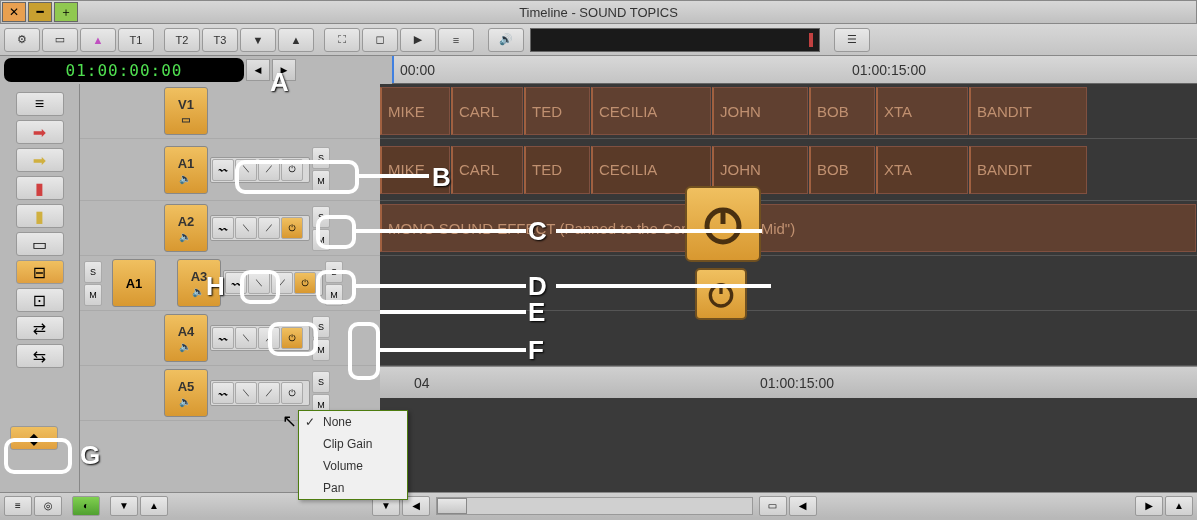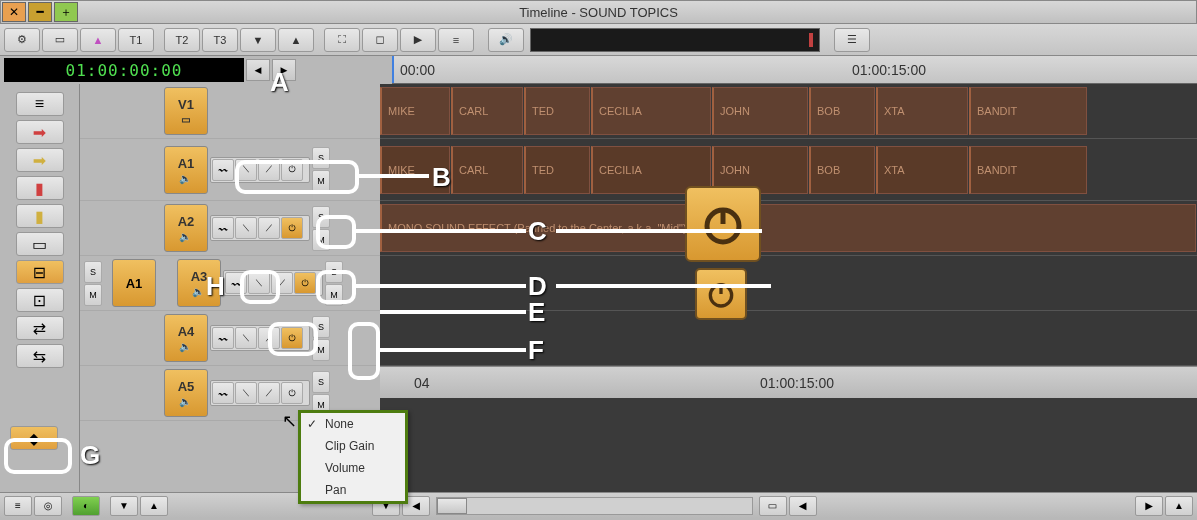--- a/index.html
+++ b/index.html
@@ -12,21 +12,21 @@
   .tb-min { background: #c8a030; }
   .tb-add { background: #90c850; }
   .title-text { position: absolute; left: 50%; transform: translateX(-50%); font-size: 13px; color: #333; }
   
   .toolbar { height: 32px; background: linear-gradient(#d8d8d8, #c4c4c4); border-bottom: 1px solid #888; display: flex; align-items: center; padding: 2px 4px; gap: 2px; }
   .tbtn { height: 24px; min-width: 36px; background: linear-gradient(#e8e8e8, #d0d0d0); border: 1px solid #999; border-radius: 3px; display: flex; align-items: center; justify-content: center; font-size: 11px; color: #333; }
   .audio-meter { flex: 1; max-width: 290px; height: 24px; background: #1a1a1a; border: 1px solid #666; margin-left: 4px; position: relative; }
   .meter-mark { position: absolute; right: 6px; top: 4px; width: 4px; height: 14px; background: #c04040; }
   
   .timecode-row { height: 28px; display: flex; align-items: center; }
-  .timecode-display { width: 240px; height: 24px; background: #000; color: #50e050; font-family: monospace; font-size: 16px; display: flex; align-items: center; justify-content: center; letter-spacing: 1px; margin-left: 4px; }
+  .timecode-display { width: 240px; height: 24px; background: #000; color: #50e050; font-family: monospace; font-size: 16px; display: flex; align-items: center; justify-content: center; letter-spacing: 1px; margin-left: 4px; border-radius: 7px; }
   .tc-nav { width: 24px; height: 22px; background: linear-gradient(#e0e0e0, #c8c8c8); border: 1px solid #999; margin-left: 2px; display: flex; align-items: center; justify-content: center; font-size: 9px; }
   
   .main { display: flex; height: 408px; position: relative; }
   
   .left-tools { width: 80px; background: #b8b8b8; border-right: 1px solid #888; padding: 4px; }
   .tool-btn { width: 48px; height: 24px; background: linear-gradient(#e8e8e8, #d0d0d0); border: 1px solid #999; border-radius: 3px; margin: 4px auto; display: flex; align-items: center; justify-content: center; }
   .tool-btn.selected { background: linear-gradient(#f0c060, #e0a040); }
   .tool-btn.bottom-selected { background: linear-gradient(#f0c060, #e0a040); position: absolute; bottom: 38px; left: 10px; }
   
   .track-panel { width: 300px; background: #b8b8b8; position: relative; }
@@ -45,28 +45,28 @@
   .sm-group { display: flex; flex-direction: column; gap: 1px; }
   .sm-btn { width: 18px; height: 22px; background: linear-gradient(#e8e8e8, #d0d0d0); border: 1px solid #aaa; border-radius: 2px; display: flex; align-items: center; justify-content: center; font-size: 9px; text-transform: uppercase; }
   
   .timeline-area { flex: 1; background: #3a3a3a; position: relative; display: flex; flex-direction: column; }
   .ruler { height: 28px; background: linear-gradient(#d8d8d8, #c4c4c4); border-bottom: 1px solid #666; display: flex; align-items: center; color: #333; font-size: 14px; position: relative; }
   .playhead { position: absolute; left: 0; top: 0; width: 2px; height: 100%; background: #4080e0; }
   .ruler-label { position: absolute; font-size: 14px; }
   
   .clip-row { height: 55px; border-bottom: 1px solid #555; display: flex; align-items: center; position: relative; background: #383838; }
   .clip-row.tall { height: 62px; }
-  .clip { height: 48px; background: #604030; border: 1px solid #805040; color: #c09070; display: flex; align-items: center; font-size: 11px; padding: 0 4px 0 6px; border-left: 2px solid #a06040; margin-right:1px; }
+  .clip { height: 48px; background: #604030; border: 1px solid #805040; color: #c09070; display: flex; align-items: center; font-size: 15px; padding: 0 4px 0 6px; border-left: 2px solid #a06040; margin-right:1px; }
   .clip.a1 { background: #5a3a28; }
   .clip.long { flex: 1; }
   
   .tc-track-row { height: 32px; background: linear-gradient(#d0d0d0,#b8b8b8); border-top: 1px solid #888; display: flex; align-items: center; }
   .tc-label-cell { width: 44px; height: 26px; background: linear-gradient(#e0e0e0,#c8c8c8); border:1px solid #999; border-radius:3px; display:flex; align-items:center; justify-content:center; font-size:12px; margin-left: 115px; }
   
-  .context-menu { position: absolute; background: #f0f0f0; border: 3px solid #4d7c0f; box-shadow: 2px 2px 4px rgba(0,0,0,0.3); z-index: 100; min-width: 110px; }
+  .context-menu { position: absolute; background: #f0f0f0; border: 1px solid #4d7c0f; box-shadow: 2px 2px 4px rgba(0,0,0,0.3); z-index: 100; min-width: 110px; }
   .menu-item { padding: 4px 10px 4px 24px; font-size: 12px; color: #333; position: relative; }
   .menu-item.checked::before { content: "✓"; position: absolute; left: 6px; }
   
   .bottombar { height: 26px; background: linear-gradient(#d0d0d0, #b8b8b8); border-top: 1px solid #888; display: flex; align-items: center; padding: 2px 4px; gap: 2px; }
   .bbtn { width: 28px; height: 20px; background: linear-gradient(#e8e8e8,#d0d0d0); border: 1px solid #999; border-radius: 2px; display:flex; align-items:center; justify-content:center; font-size:10px; }
   .scrollbar { flex: 1; height: 18px; background: #d0d0d0; border: 1px solid #999; position: relative; margin: 0 4px; }
   .scroll-thumb { position: absolute; left: 0; width: 30px; height: 100%; background: linear-gradient(#e8e8e8,#c8c8c8); border: 1px solid #888; }
   
   .annotation-box { position: absolute; border: 4px solid #fff; border-radius: 10px; z-index: 50; pointer-events: none; }
   .annotation-label { position: absolute; color: #fff; font-size: 26px; font-weight: bold; z-index: 60; text-shadow: 1px 1px 2px #000; pointer-events: none; }

